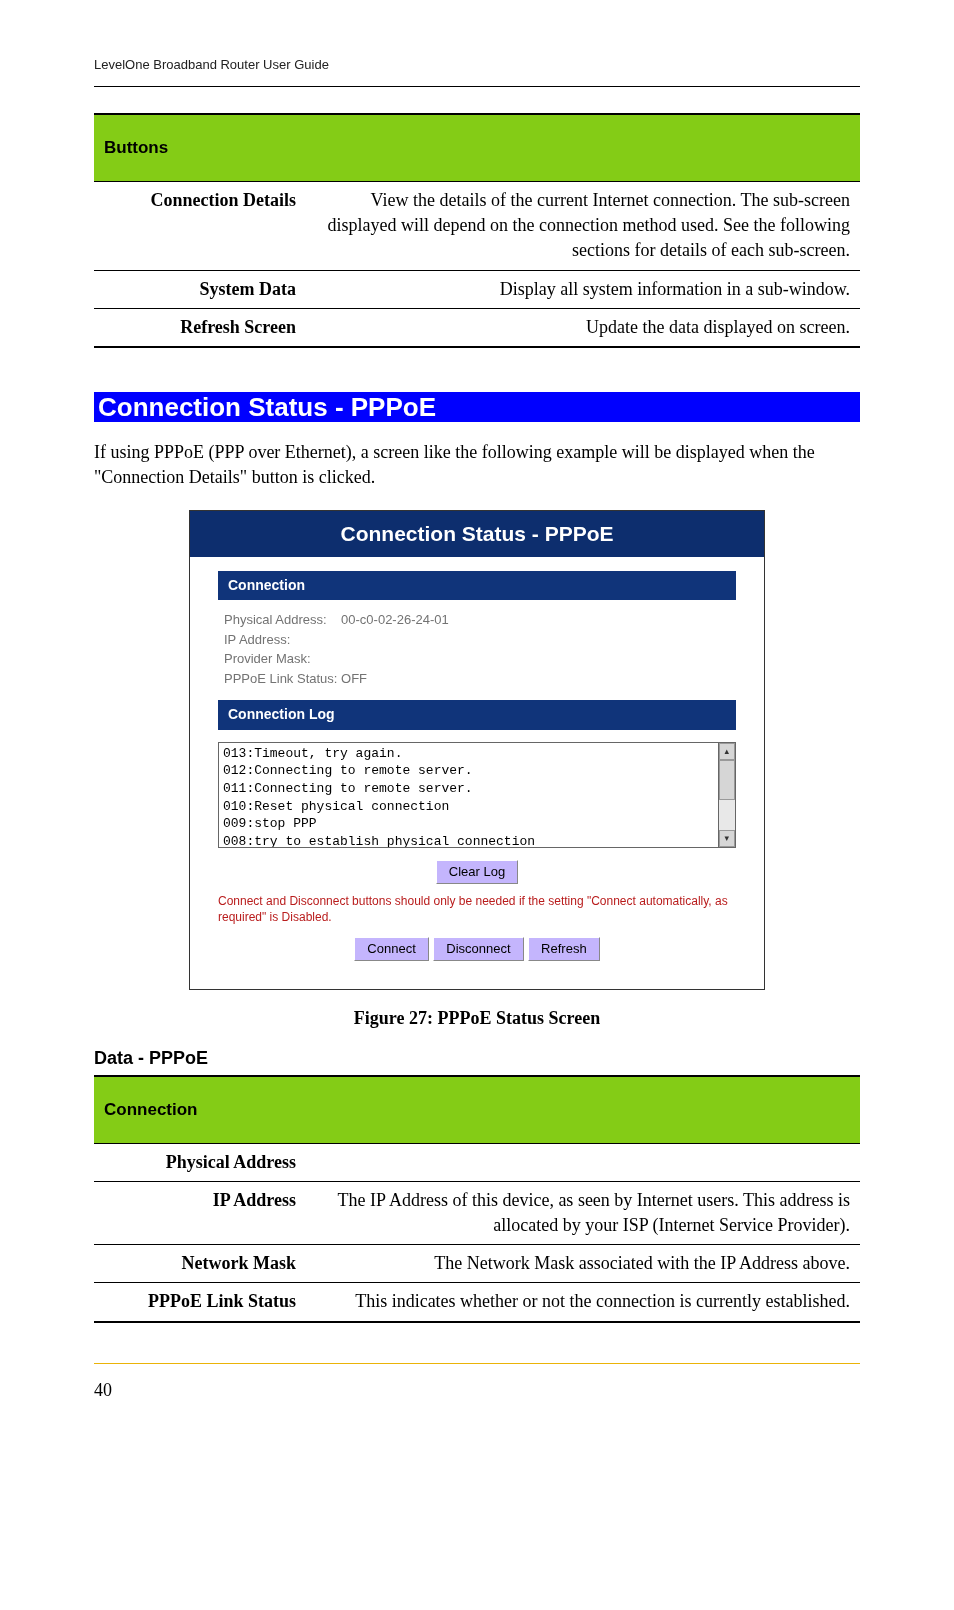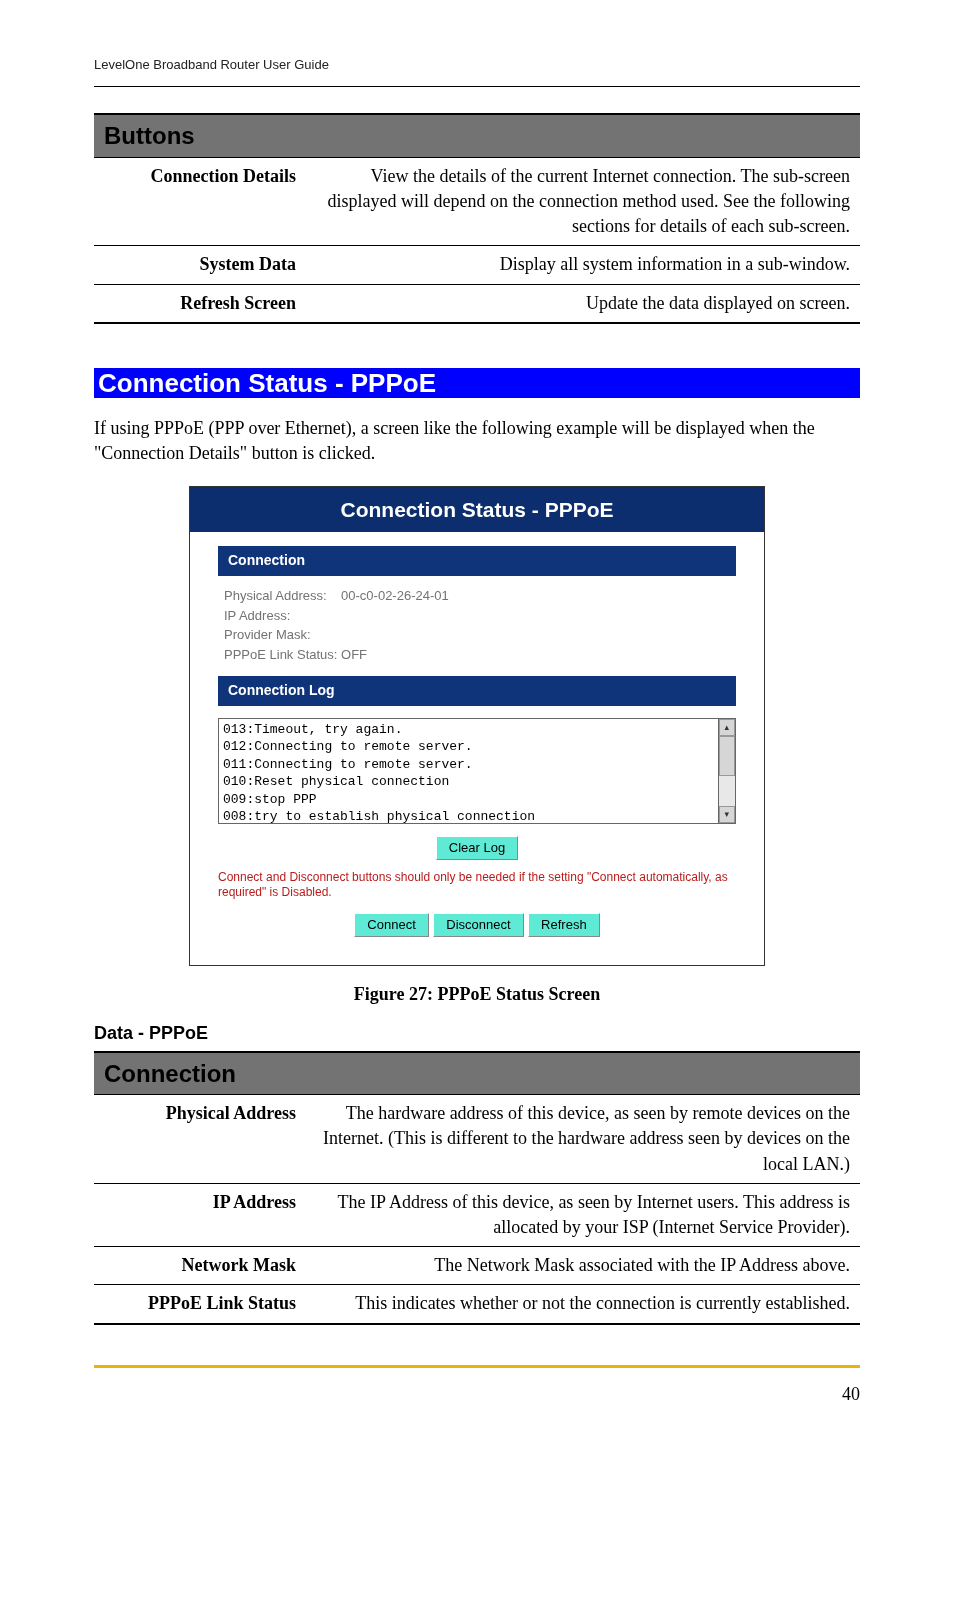--- a/index.html
+++ b/index.html
@@ -23,25 +23,25 @@
       border-bottom: 1px solid #000;
       padding-bottom: 12px;
       margin-bottom: 26px;
     }
     .table-outer {
       border-top: 2px solid #000;
       border-bottom: 2px solid #000;
       margin-bottom: 44px;
     }
     .table-head {
-      background: #737373;
-      font-family: Arial, Helvetica, sans-serif;
-      font-weight: bold;
-      font-size: 24px;
-      padding: 4px 10px;
+      background: #84cc16;
+      font-family: Arial, Helvetica, sans-serif;
+      font-weight: bold;
+      font-size: 17px;
+      padding: 21px 10px;
       border-bottom: 1px solid #000;
     }
     .trow {
       display: flex;
       border-bottom: 1px solid #000;
       text-align: right;
     }
     .trow:last-child {
       border-bottom: none;
     }
@@ -155,21 +155,21 @@
     .sthumb {
       height: 40px;
       background: #d6d6d6;
       border: 1px solid #999;
       margin: 0;
     }
     .btn {
       display: inline-block;
       font-family: Arial, Helvetica, sans-serif;
       font-size: 13px;
-      background: #5eead4;
+      background: #c4b5fd;
       border: 1px solid #888;
       border-top-color: #fff;
       border-left-color: #fff;
       padding: 2px 12px;
       color: #000;
     }
     .btn-row {
       text-align: center;
       margin: 10px 0;
     }
@@ -190,22 +190,21 @@
       font-size: 18px;
       margin: 10px 0 14px 0;
     }
     .h3 {
       font-family: Arial, Helvetica, sans-serif;
       font-weight: bold;
       font-size: 18px;
       margin-bottom: 4px;
     }
     .footer {
-      border-top: 3px solid #eab308;
-      text-align: right;
+      border-top: 1px solid #eab308;
       padding-top: 14px;
       font-size: 18px;
       margin-top: 40px;
     }
   </style>
 </head>
 <body>
 
 <div class="header-line">LevelOne Broadband Router User Guide</div>
 
@@ -277,21 +276,20 @@
 </div>
 
 <div class="caption">Figure 27: PPPoE Status Screen</div>
 
 <div class="h3">Data - PPPoE</div>
 
 <div class="table-outer" style="margin-bottom:0">
   <div class="table-head">Connection</div>
   <div class="trow">
     <div class="tcell1">Physical Address</div>
-    <div class="tcell2">The hardware address of this device, as seen by remote devices on the Internet. (This is different to the hardware address seen by devices on the local LAN.)</div>
   </div>
   <div class="trow">
     <div class="tcell1">IP Address</div>
     <div class="tcell2">The IP Address of this device, as seen by Internet users. This address is allocated by your ISP (Internet Service Provider).</div>
   </div>
   <div class="trow">
     <div class="tcell1">Network Mask</div>
     <div class="tcell2">The Network Mask associated with the IP Address above.</div>
   </div>
   <div class="trow">

